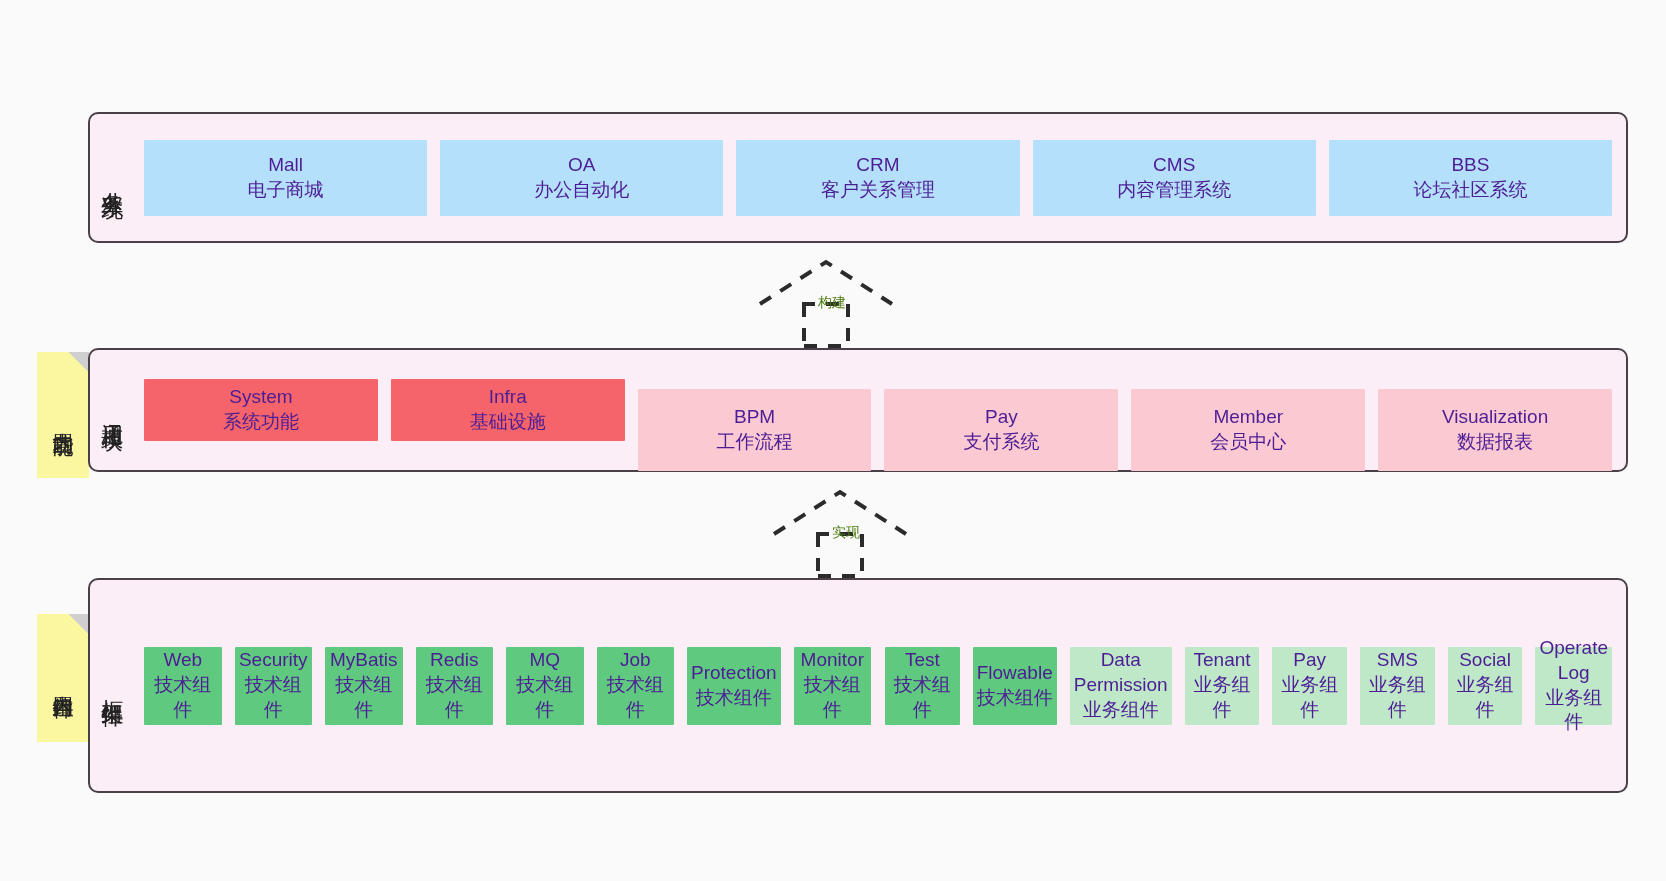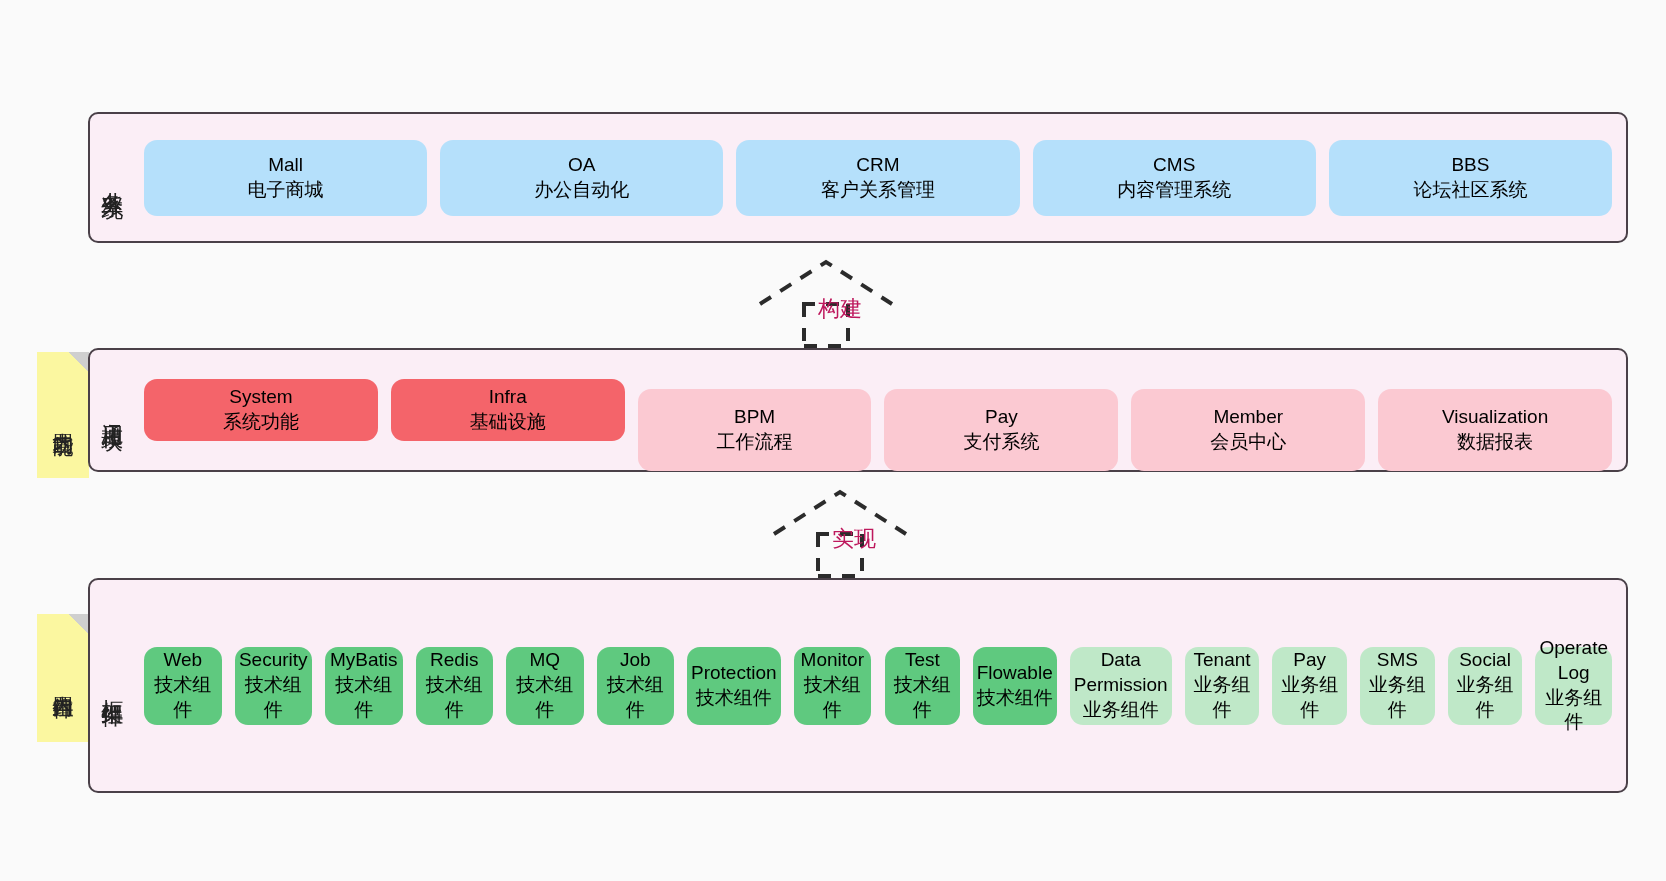--- a/index.html
+++ b/index.html
@@ -52,27 +52,27 @@
   }
   .grid-row{
     display:flex;
     gap:13px;
     width:100%;
   }
 
   
   .node{
     flex:1 1 0;
-    border-radius:13px;
+    border-radius:1px;
     display:flex;
     flex-direction:column;
     align-items:center;
     justify-content:center;
     text-align:center;
-    color:#000000;
+    color:#4c1d95;
     font-size:19px;
     line-height:1.3;
     box-sizing:border-box;
     padding:6px 4px;
   }
   .node .l1{white-space:normal;}
   .node .l2{white-space:normal;}
   .blue{background:#b5e0fb;height:76px;}
   .red{background:#f4646a;height:62px;}
   .pink{background:#fbc9d2;height:82px;margin-top:40px;}
@@ -101,22 +101,22 @@
     position:absolute;
     top:0;right:0;
     width:20px;height:20px;
     background:linear-gradient(225deg,#cfcfcf 0 50%,transparent 50.1% 100%);
   }
 
   
   .uml{position:absolute;}
   .uml .lbl{
     position:absolute;
-    font-size:22px;
-    color:#be185d;
+    font-size:14px;
+    color:#4d7c0f;
     background:transparent;
     white-space:nowrap;
   }
 </style>
 </head>
 <body>
 
 <div id="stage">
 
   <div class="layer" id="layer-business" style="left:88px;top:112px;width:1540px;height:131px;">

